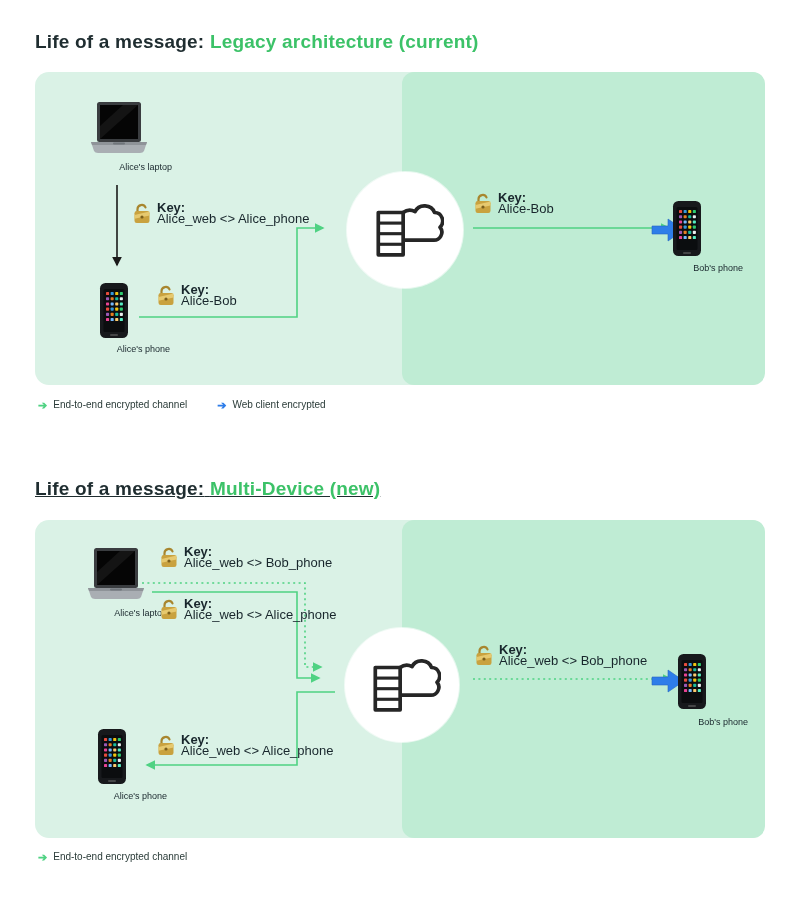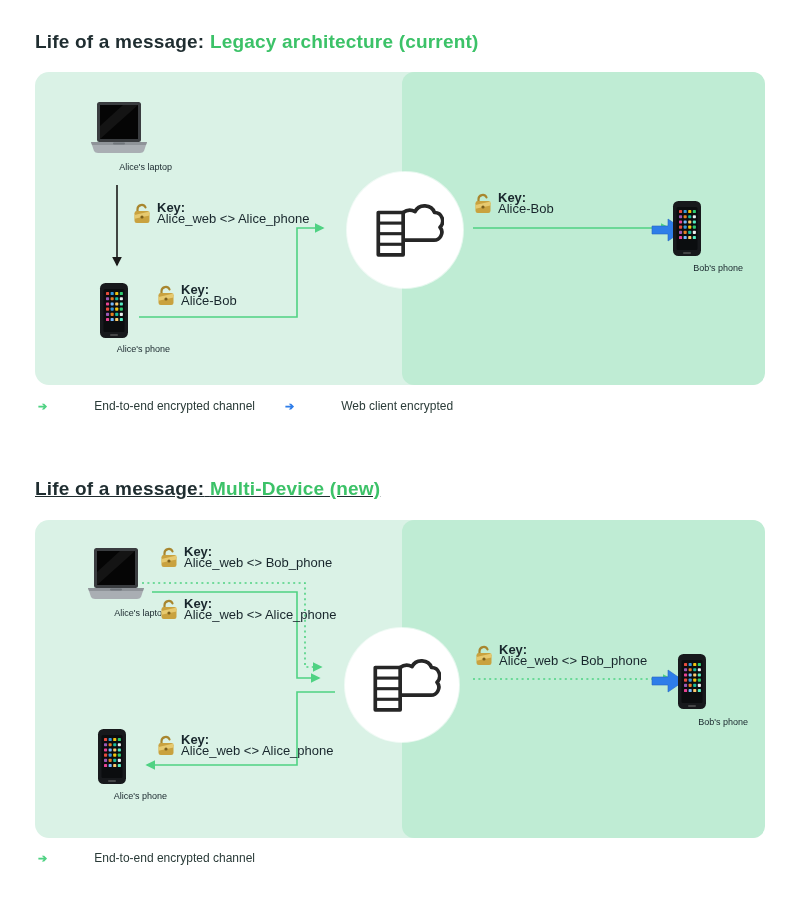--- a/index.html
+++ b/index.html
@@ -16,21 +16,21 @@
   .key-group{position:absolute;display:flex;align-items:flex-start;gap:6px;}
   .key-text{font-size:13px;line-height:11px;color:#18262c;white-space:nowrap;}
   .key-text .kt{font-weight:700;}
   .server-circle{position:absolute;background:#ffffff;border-radius:50%;display:flex;align-items:center;justify-content:center;box-shadow:0 0 0 1px rgba(255,255,255,.6);}
   .lines{position:absolute;left:0;top:0;}
   .legend{position:absolute;display:flex;align-items:center;gap:30px;}
   .legend .item{display:flex;align-items:center;gap:6px;}
   .legend .arr{font-size:11px;line-height:10px;font-weight:700;}
   .legend .arr.green{color:var(--arrow-green);}
   .legend .arr.blue{color:var(--arrow-blue);}
-  .legend .lab{font-size:12px;color:#2a3b38;margin-left:41px;}
+  .legend .lab{font-size:10px;color:#2a3b38;}
   svg{display:block;}
 </style>
 </head>
 <body>
 
 <div class="title" style="top:31px;">
   <span>Life of a message:</span>
   <span class="hl">Legacy architecture (current)</span>
 </div>
 

